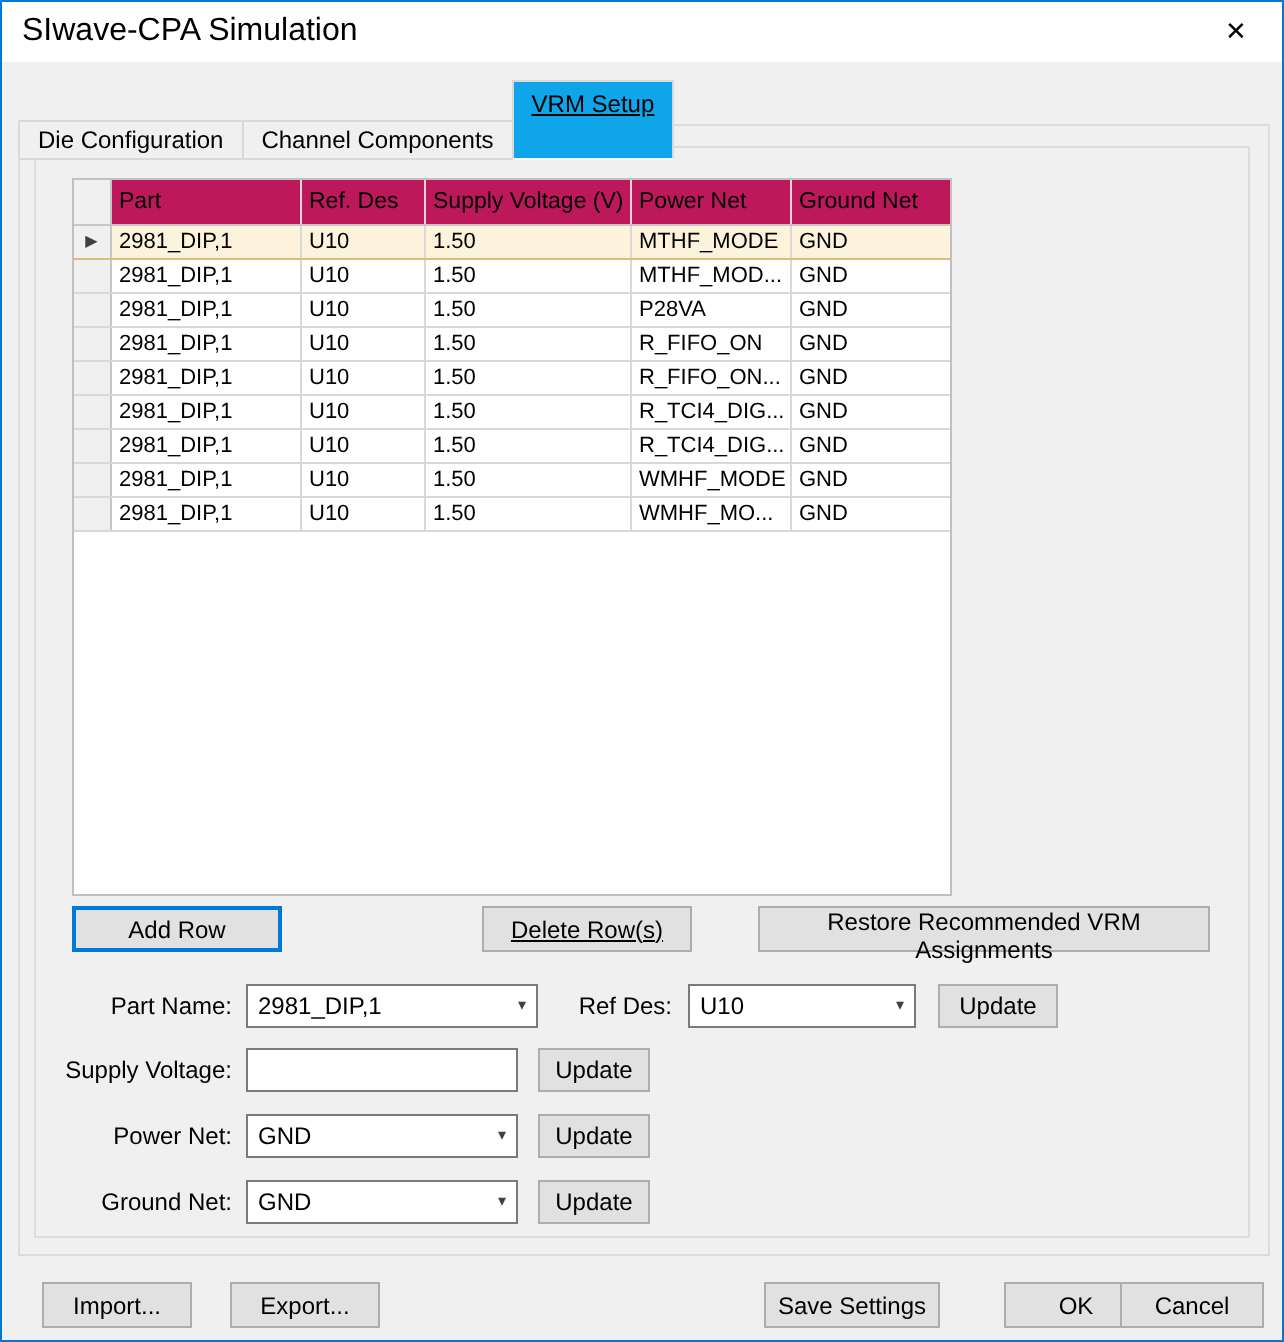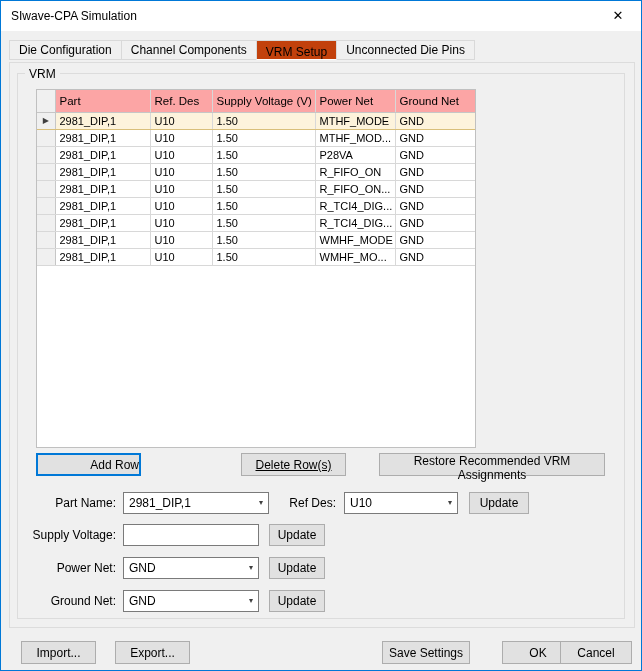--- a/index.html
+++ b/index.html
@@ -2,49 +2,49 @@
 <html style="--accent: #0078d7; --sel-bg: #fdf3dc; --sel-border: #d9bf7a;"><head>
 <meta charset="utf-8">
 <style>
   * { margin:0; padding:0; box-sizing:border-box; }
   html,body { width:642px; height:671px; }
   body { font-family:"Liberation Sans", sans-serif; background:#fff; color:#000; }
 
   .window { position:relative; width:642px; height:671px; border:1px solid var(--accent,#0078d7); background:#f0f0f0; overflow:hidden; }
 
   .titlebar { position:absolute; top:0; left:0; right:0; height:30px; background:#fff; }
-  .title { position:absolute; left:10px; top:0; line-height:30px; font-size:12px; }
+  .title { position:absolute; left:10px; top:0; line-height:30px; font-size:16px; }
   .close-btn { position:absolute; top:0; right:0; width:46px; height:30px; border:none; background:#fff; font-size:13px; line-height:30px; text-align:center; cursor:pointer; font-family:"Liberation Sans", sans-serif; }
 
   .dialog-body { position:absolute; top:30px; left:0; right:0; bottom:0; background:#f0f0f0; }
 
   
   .tabstrip { position:absolute; left:8px; top:9px; display:flex; align-items:flex-end; z-index:3; }
   .tab { font-size:12px; height:20px; line-height:18px; padding:0 9px; background:#f0f0f0; border:1px solid #d9d9d9; margin-right:-1px; cursor:pointer; white-space:nowrap; }
-  .tab.active { background:#c2410c; height:20px; line-height:22px; border-bottom:1px solid #fff; z-index:4; position:relative; }
+  .tab.active { background:#0ea5e9; height:40px; line-height:22px; border-bottom:1px solid #fff; z-index:4; position:relative;text-decoration:underline; }
 
   .tab-panel { position:absolute; left:8px; top:31px; width:626px; height:566px; border:1px solid #dcdcdc; background:#f0f0f0; z-index:1; }
 
   
   .groupbox { position:absolute; left:16px; top:42px; width:608px; height:546px; border:1px solid #dcdcdc; z-index:1; }
   .group-label { position:absolute; left:24px; top:36px; font-size:12px; background:#f0f0f0; padding:0 4px; z-index:2; }
 
   
   .grid { position:absolute; left:35px; top:58px; width:440px; height:359px; background:#fff; border:1px solid #c0c0c0; z-index:2; overflow:hidden; }
   .grid table { border-collapse:collapse; table-layout:fixed; width:438px; font-size:11px; }
-  .grid th { height:22px; background:#fca5a5; font-weight:normal; font-size:11.5px; text-align:left; padding:0 0 0 4px; border-right:1px solid #d8d8d8; border-bottom:1px solid #c6c6c6; overflow:hidden; white-space:nowrap; }
+  .grid th { height:22px; background:#be185d; font-weight:normal; font-size:11.5px; text-align:left; padding:0 0 0 4px; border-right:1px solid #d8d8d8; border-bottom:1px solid #c6c6c6; overflow:hidden; white-space:nowrap; }
   .grid th.sel, .grid td.sel { background:#f0f0f0; border-right:1px solid #c6c6c6; text-align:center; padding:0; }
   .grid td { height:17px; padding:0 0 0 4px; border-right:1px solid #d8d8d8; border-bottom:1px solid #d8d8d8; overflow:hidden; white-space:nowrap; cursor:default; }
   .grid td.sel { font-size:8px; color:#404040; }
   .grid tr.selected td { background:var(--sel-bg,#fdf3dc); border-bottom:1px solid var(--sel-border,#d9bf7a); }
   .grid tr.selected td.sel { background:#f0f0f0; }
 
   
   .btn { position:absolute; height:23px; background:#e1e1e1; border:1px solid #adadad; font-size:12px; font-family:"Liberation Sans", sans-serif; cursor:pointer; z-index:2; }
-  .btn.focused { border:2px solid var(--accent,#0078d7);text-align:right; }
+  .btn.focused { border:2px solid var(--accent,#0078d7); }
 
   
   .flabel { position:absolute; font-size:12px; line-height:22px; text-align:right; z-index:2; }
   .combo { position:absolute; height:22px; background:#fff; border:1px solid #7a7a7a; font-size:12px; z-index:2; cursor:pointer; }
   .combo .combo-value { position:absolute; left:5px; top:0; line-height:20px; white-space:nowrap; }
   .combo .arrow { position:absolute; right:5px; top:0; line-height:20px; font-size:8px; color:#404040; }
   .tinput { position:absolute; height:22px; background:#fff; border:1px solid #7a7a7a; font-size:12px; padding:0 4px; font-family:"Liberation Sans", sans-serif; z-index:2; }
 </style>
 </head>
 <body>
@@ -57,21 +57,20 @@
       <span>✕</span>
     </button>
   </div>
 
   <div class="dialog-body">
 
     <div class="tabstrip">
         <div class="tab">Die Configuration</div>
         <div class="tab">Channel Components</div>
         <div class="tab active">VRM Setup</div>
-        <div class="tab">Unconnected Die Pins</div>
       </div>
     <div class="tab-panel"></div>
 
     <div class="groupbox"></div>
     <span class="group-label">VRM</span>
 
     <div class="grid">
       <table>
         <colgroup>
           <col style="width:18px">

